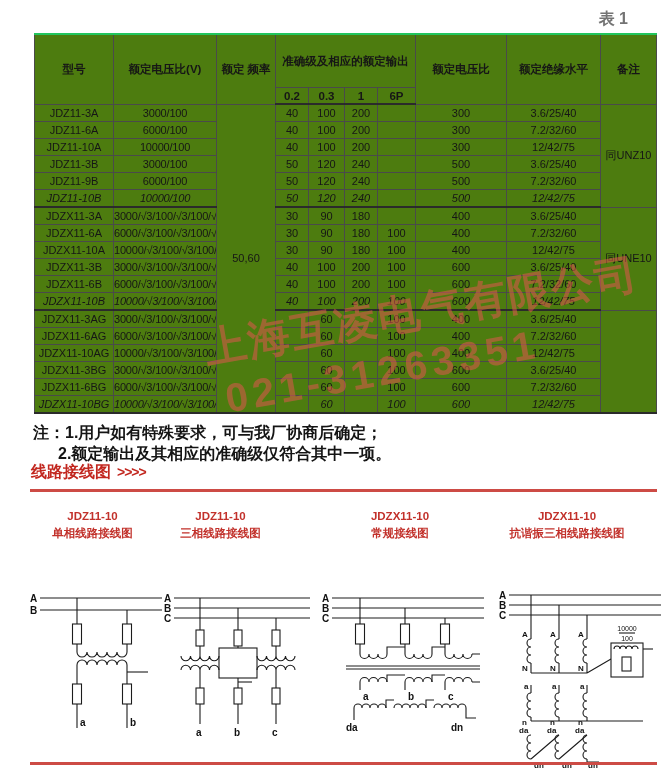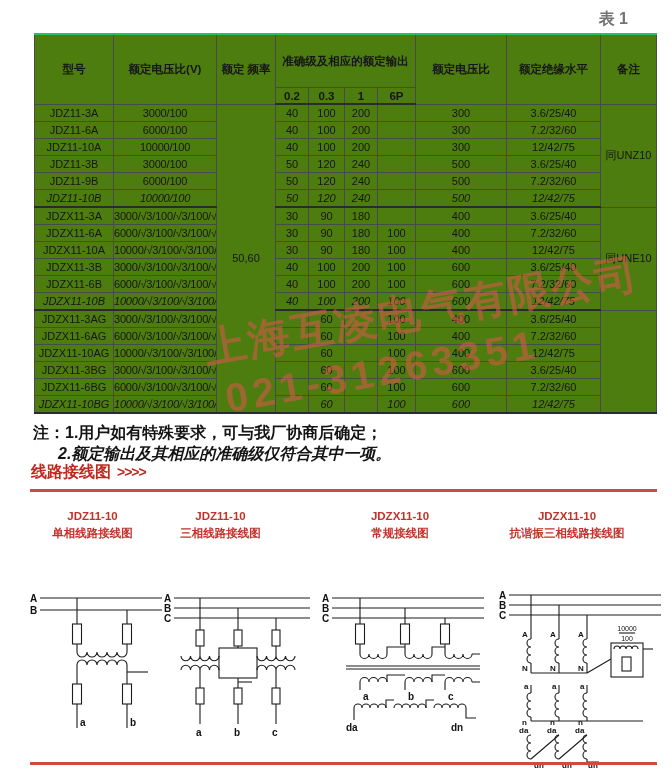--- a/index.html
+++ b/index.html
@@ -22,21 +22,21 @@
   td.c-ins{font-size:10.5px;margin-top:28px;}
   td.c-remark{font-size:10.5px;}
   th.pre{white-space:pre-line;line-height:16px;}
 
   .watermark{position:absolute;left:200px;top:322px;transform:rotate(-10deg);transform-origin:0 0;
     color:#e0574e;opacity:.55;font-weight:700;pointer-events:none;z-index:5;}
   .wm1{font-size:42px;letter-spacing:2px;white-space:nowrap;}
   .wm2{font-size:40px;letter-spacing:5px;white-space:nowrap;margin-left:12px;margin-top:2px;}
 
   .notes{position:absolute;left:33px;top:422px;font-size:16px;font-weight:700;color:#141414;line-height:21px;}
-  .notes .n2{padding-left:25px;font-style:italic;}
+  .notes .n2{padding-left:25px;}
 
   .section-head{position:absolute;left:31px;top:462px;color:#c2271f;font-size:16px;font-weight:800;}
   .section-head .arrows{font-size:14px;letter-spacing:-1px;margin-left:6px;font-weight:700;}
 
   .red-line{position:absolute;left:30px;width:627px;height:3px;background:#cd4b45;}
   .top-line{top:489px;}
   .bottom-line{top:762px;}
 
   .cap{position:absolute;top:508px;text-align:center;color:#c2312b;font-weight:700;
     font-size:11.5px;line-height:17px;}

